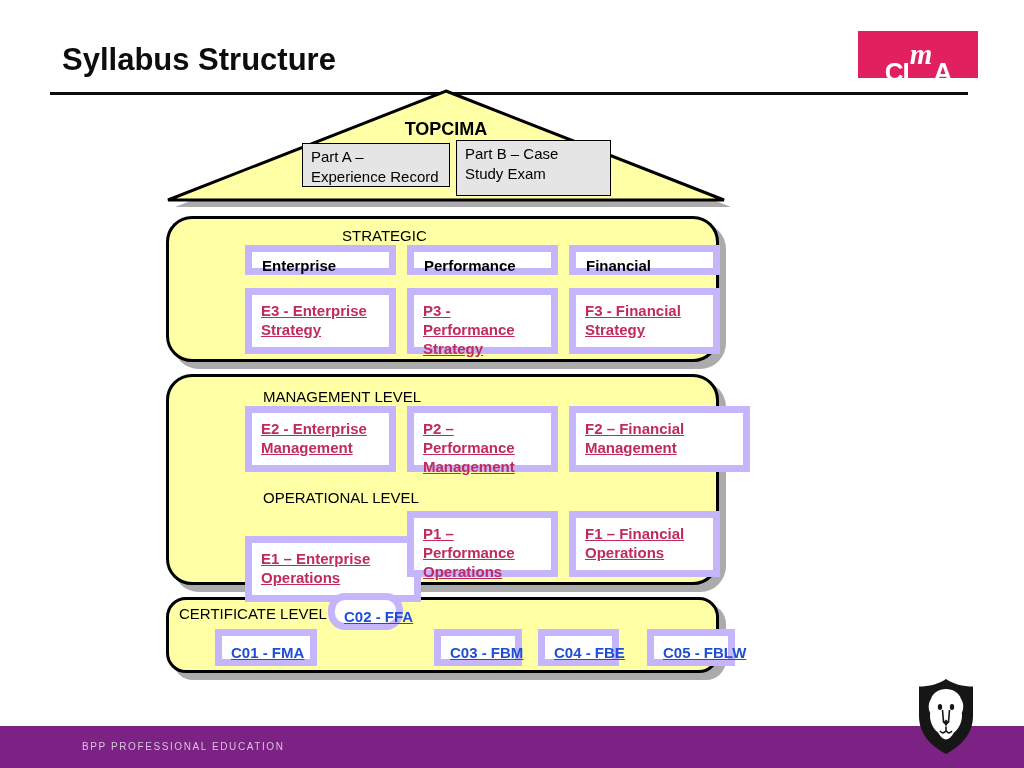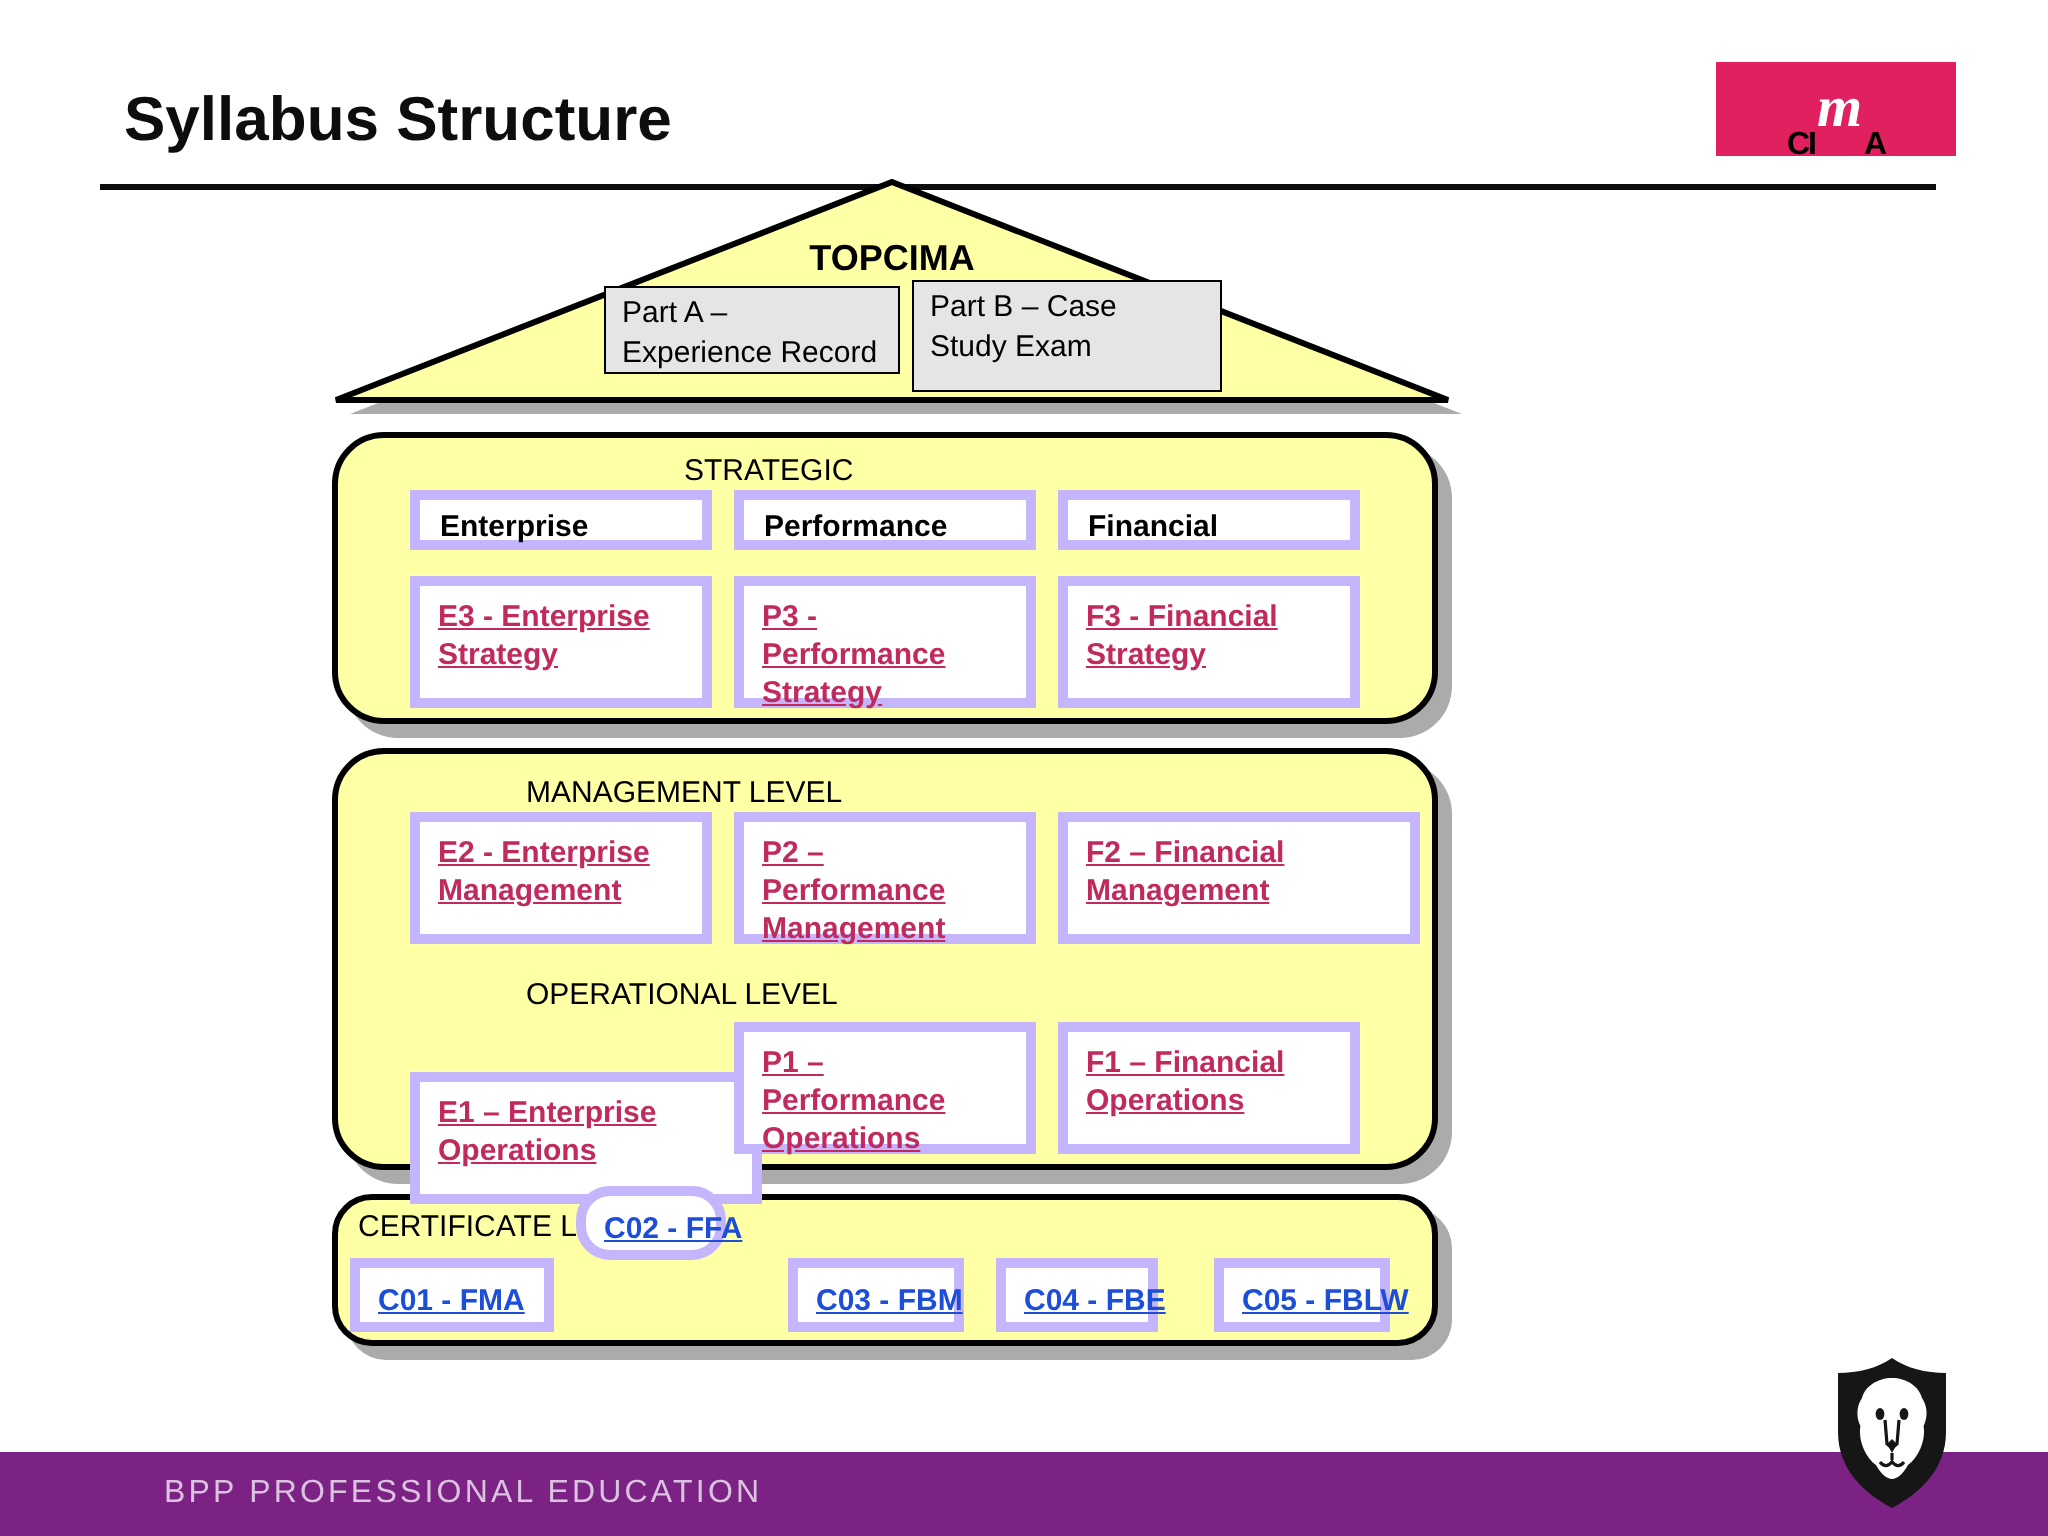--- a/index.html
+++ b/index.html
@@ -10,50 +10,50 @@
   .abs{position:absolute;}
   .slide-title{
     left:62px;top:42px;font-size:31px;font-weight:bold;color:#0d0d0d;letter-spacing:0px;text-align:right;
   }
   .title-rule{left:50px;top:92px;width:918px;height:3px;background:#0d0d0d;}
   
   .cima{
     left:858px;top:31px;width:120px;height:47px;background:#E0205F;
     display:flex;align-items:center;justify-content:center;
   }
-  .cima .ci,.cima .a{font-size:16px;font-weight:bold;color:#000000;letter-spacing:-1px;margin-top:36px;}
+  .cima .ci,.cima .a{font-size:26px;font-weight:bold;color:#ffffff;letter-spacing:-1px;margin-top:36px;}
   .cima .m{font-family:"Liberation Serif","DejaVu Serif",serif;font-style:italic;font-weight:bold;
     font-size:29px;color:#ffffff;margin:0 1px;}
   
   .roof-svg{left:130px;top:75px;width:648px;height:140px;z-index:2;}
   .topcima{left:386px;top:119px;width:120px;text-align:center;font-size:18px;font-weight:bold;z-index:3;}
   .partbox{
     background:#e5e5e5;border:1.5px solid #000;z-index:3;
     font-size:15px;line-height:20px;padding:3px 8px;white-space:pre-line;box-sizing:border-box;
   }
   
   .panel{
     background:#FFFFA6;border:3px solid #000;border-radius:26px;
     box-shadow:7px 7px 0 #ABABAB;box-sizing:border-box;z-index:1;
   }
   .lvl-label{font-size:15px;color:#000;z-index:4;}
-  .wbox{background:#ffffff;border:5px solid #c4b5fd;box-sizing:border-box;z-index:4;}
+  .wbox{background:#ffffff;border:7px solid #c4b5fd;box-sizing:border-box;z-index:4;margin-left:40px;}
   .pillar{font-size:15px;font-weight:bold;line-height:28px;padding-left:10px;}
   .link{
     display:block;font-size:15px;font-weight:bold;color:#C12A5C;text-decoration:underline;
     white-space:pre-line;line-height:19px;padding:6px 9px;cursor:pointer;
   }
   .cert-link{
     display:block;font-size:15px;font-weight:bold;color:#1d4ed8;text-decoration:underline;
     padding:8px 0 0 9px;cursor:pointer;white-space:nowrap;
   }
   
   .footer{left:0;top:726px;width:1024px;height:42px;background:#7B2284;z-index:5;}
   .footer-brand{
-    left:82px;top:726px;height:38px;line-height:42px;font-size:16px;letter-spacing:1.6px;
+    left:82px;top:726px;height:38px;line-height:42px;font-size:10px;letter-spacing:1.6px;
     color:#D9C3DE;z-index:6;
   }
   .lion-svg{left:917px;top:678px;width:58px;height:78px;z-index:7;}
 </style>
 </head>
 <body>
 
 <div class="stage">
 
   <div class="abs slide-title">Syllabus Structure</div>

